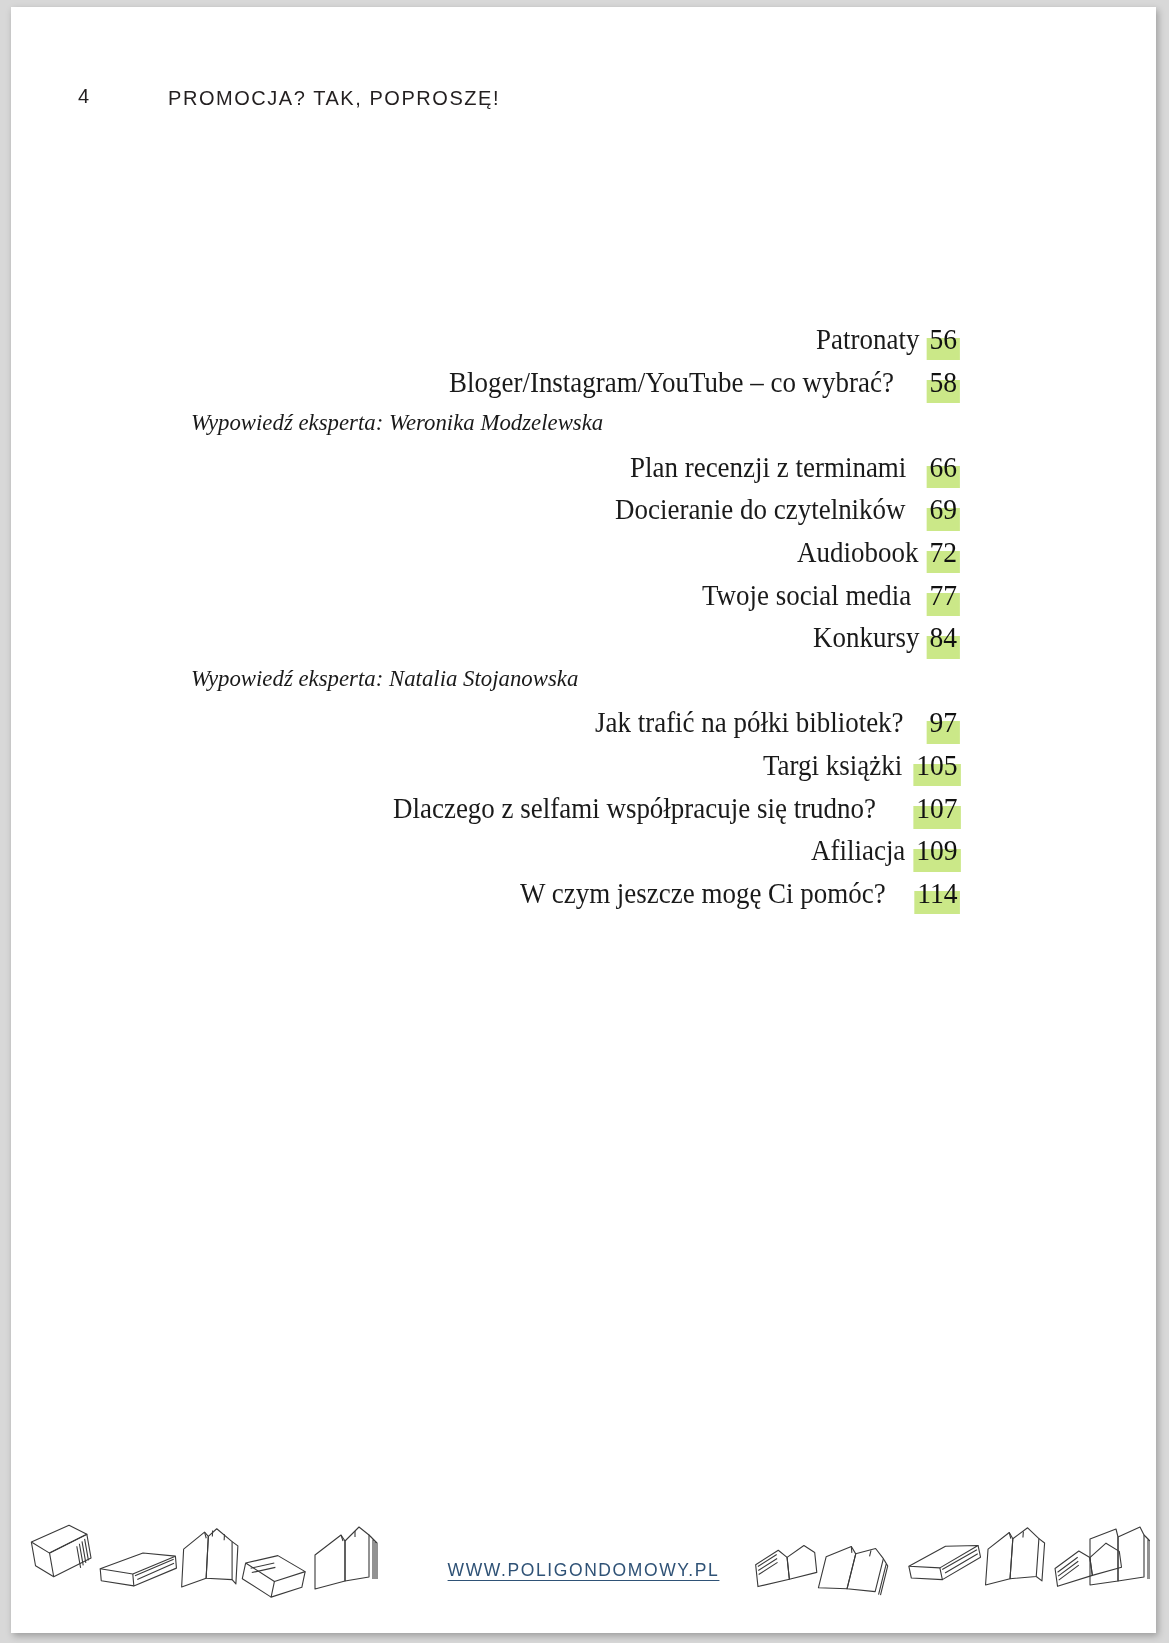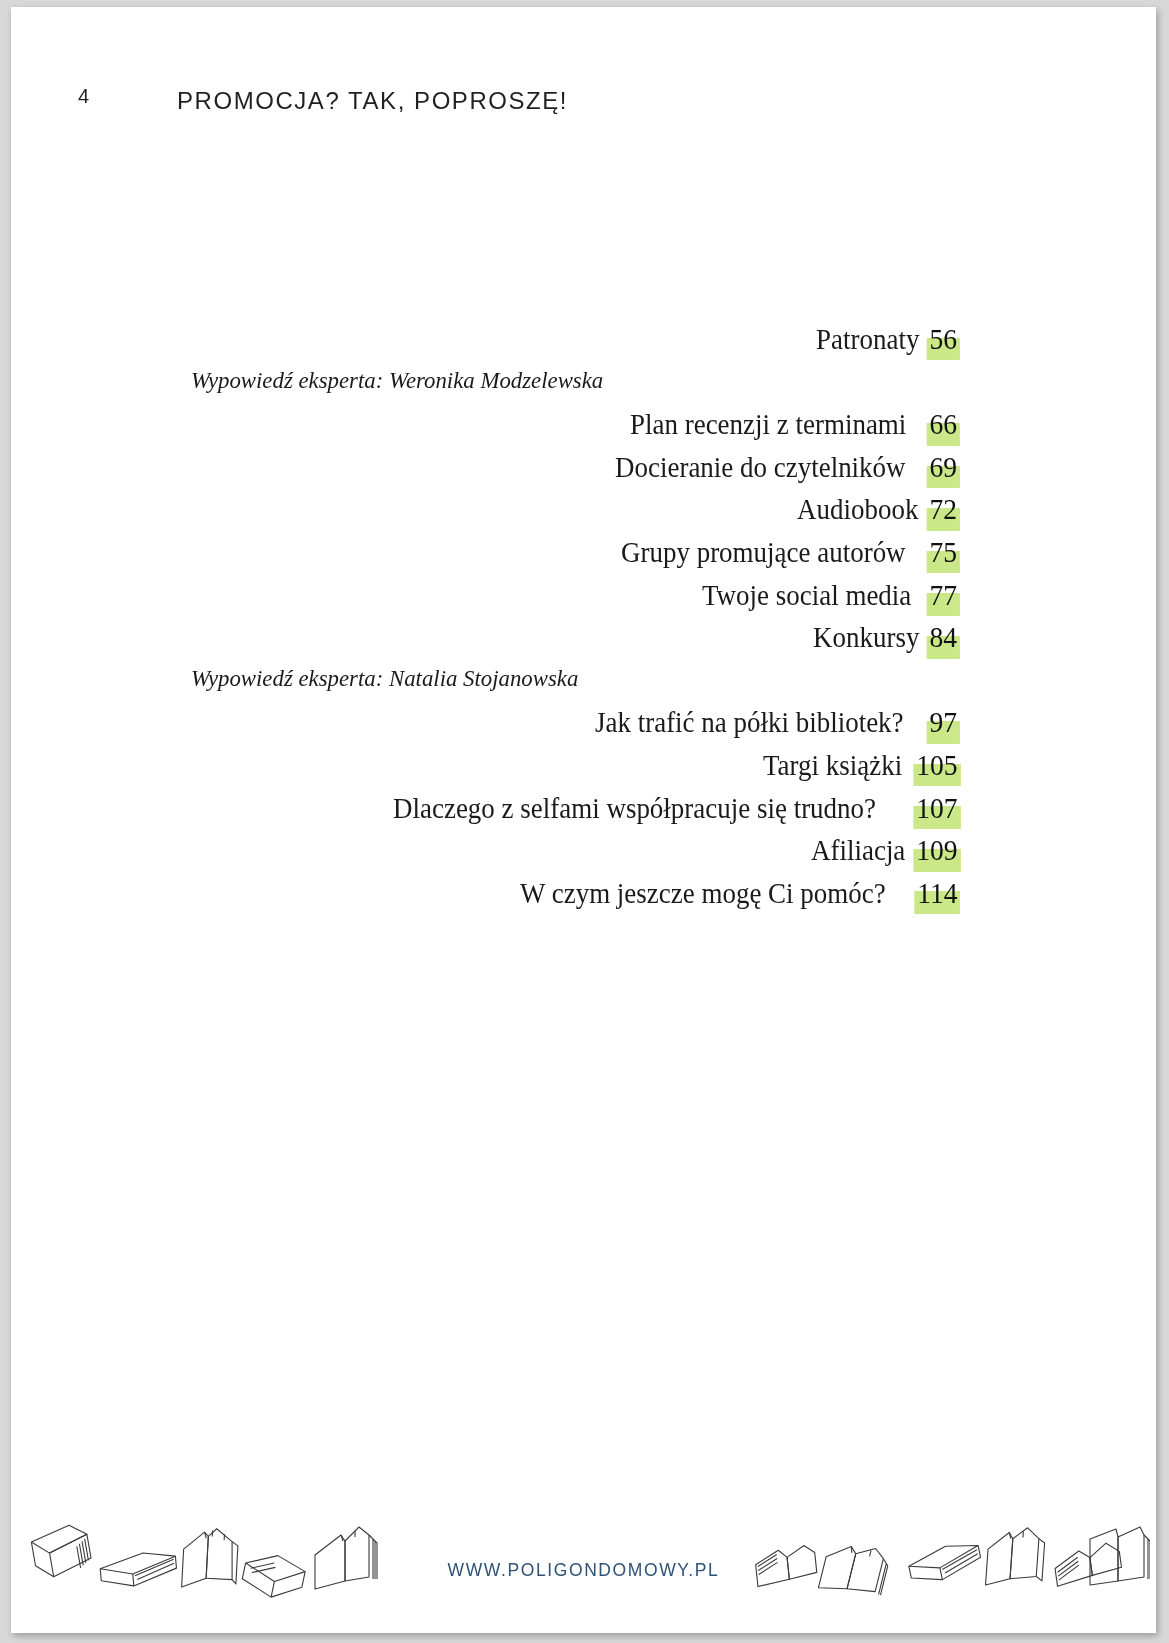--- a/index.html
+++ b/index.html
@@ -37,24 +37,24 @@
     position: absolute;
     left: 67px;
     top: 0;
     font-family: "Liberation Sans", sans-serif;
     font-size: 20px;
     color: #231f20;
     letter-spacing: 0.5px;
   }
   .running-title {
     position: absolute;
-    left: 166px;
+    left: 157px;
     top: 2px;
     font-family: "Liberation Sans", sans-serif;
-    font-size: 24px;
+    font-size: 20px;
     color: #231f20;
     letter-spacing: 1.55px;
     text-align: center;
   }
 
   
   .toc {
     position: absolute;
     left: 152px;
     top: 318px;
@@ -146,56 +146,57 @@
   .site-url {
     position: absolute;
     left: 0;
     right: 0;
     bottom: 52px;
     text-align: center;
     font-family: "Liberation Sans", sans-serif;
     font-size: 17.5px;
     letter-spacing: 1.6px;
     color: #2f5276;
+    text-decoration: underline;
     text-underline-offset: 4px;
   }
 </style>
 </head>
 <body>
 
 <div class="page">
 
   <div class="header">
     <div class="folio">4</div>
     <div class="running-title">PROMOCJA? TAK, POPROSZĘ!</div>
   </div>
 
   <div class="toc">
       <div class="toc-row">
         <div class="toc-title">Patronaty</div>
         <div class="toc-page"><span>56</span></div>
       </div>
+      <div class="toc-row">
+        <div class="toc-title">Bloger/Instagram/YouTube – co wybrać?</div>
+        <div class="toc-page"><span>58</span></div>
+      </div>
       <div class="toc-expert">
         <div class="toc-expert-label">Wypowiedź eksperta: Weronika Modzelewska</div>
       </div>
       <div class="toc-row">
         <div class="toc-title">Plan recenzji z terminami</div>
         <div class="toc-page"><span>66</span></div>
       </div>
       <div class="toc-row">
         <div class="toc-title">Docieranie do czytelników</div>
         <div class="toc-page"><span>69</span></div>
       </div>
       <div class="toc-row">
         <div class="toc-title">Audiobook</div>
         <div class="toc-page"><span>72</span></div>
-      </div>
-      <div class="toc-row">
-        <div class="toc-title">Grupy promujące autorów</div>
-        <div class="toc-page"><span>75</span></div>
       </div>
       <div class="toc-row">
         <div class="toc-title">Twoje social media</div>
         <div class="toc-page"><span>77</span></div>
       </div>
       <div class="toc-row">
         <div class="toc-title">Konkursy</div>
         <div class="toc-page"><span>84</span></div>
       </div>
       <div class="toc-expert">

